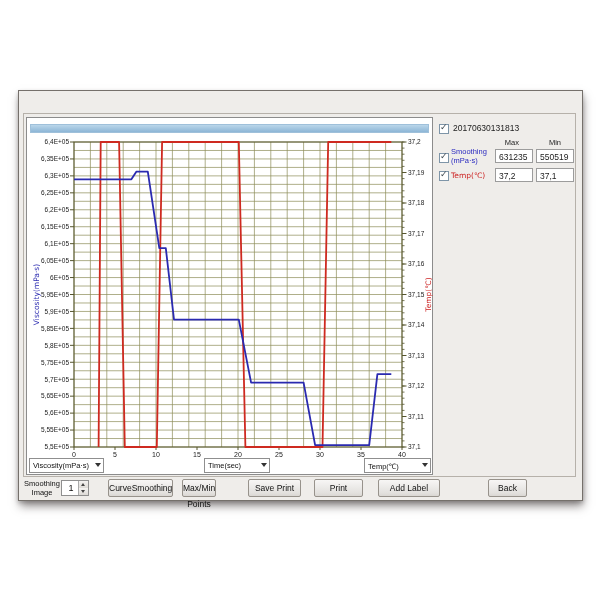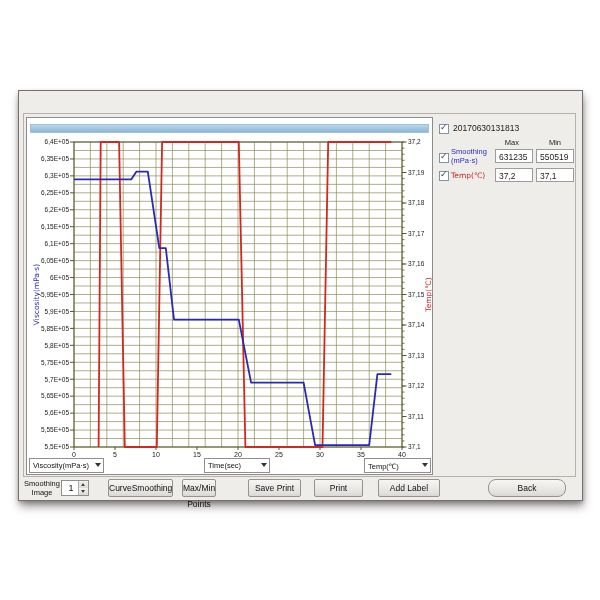--- a/index.html
+++ b/index.html
@@ -77,21 +77,21 @@
   .spin-down::after{content:"";position:absolute;left:2px;top:2px;border-left:2.5px solid transparent;
                   border-right:2.5px solid transparent;border-top:3px solid #444;}
   .tb-btn{position:absolute;top:388px;height:18px;box-sizing:border-box;
           background:linear-gradient(#f7f6f5,#e3e1de 80%,#dad7d3);border:1px solid #97928b;
           border-radius:2px;font-size:8.5px;color:#111;text-align:center;line-height:16px;cursor:default;}
   .btn-smooth{left:89px;width:65px;}
   .btn-maxmin{left:163px;width:34px;}
   .btn-save{left:229px;width:53px;}
   .btn-print{left:295px;width:49px;}
   .btn-addlabel{left:359px;width:62px;}
-  .btn-back{left:469px;width:78px;border-radius:8px;}
+  .btn-back{left:469px;width:39px;}
 </style>
 </head>
 <body>
 
 <div class="window">
 
 
   <div class="content-frame"></div>
 
   <div class="chart-panel">

